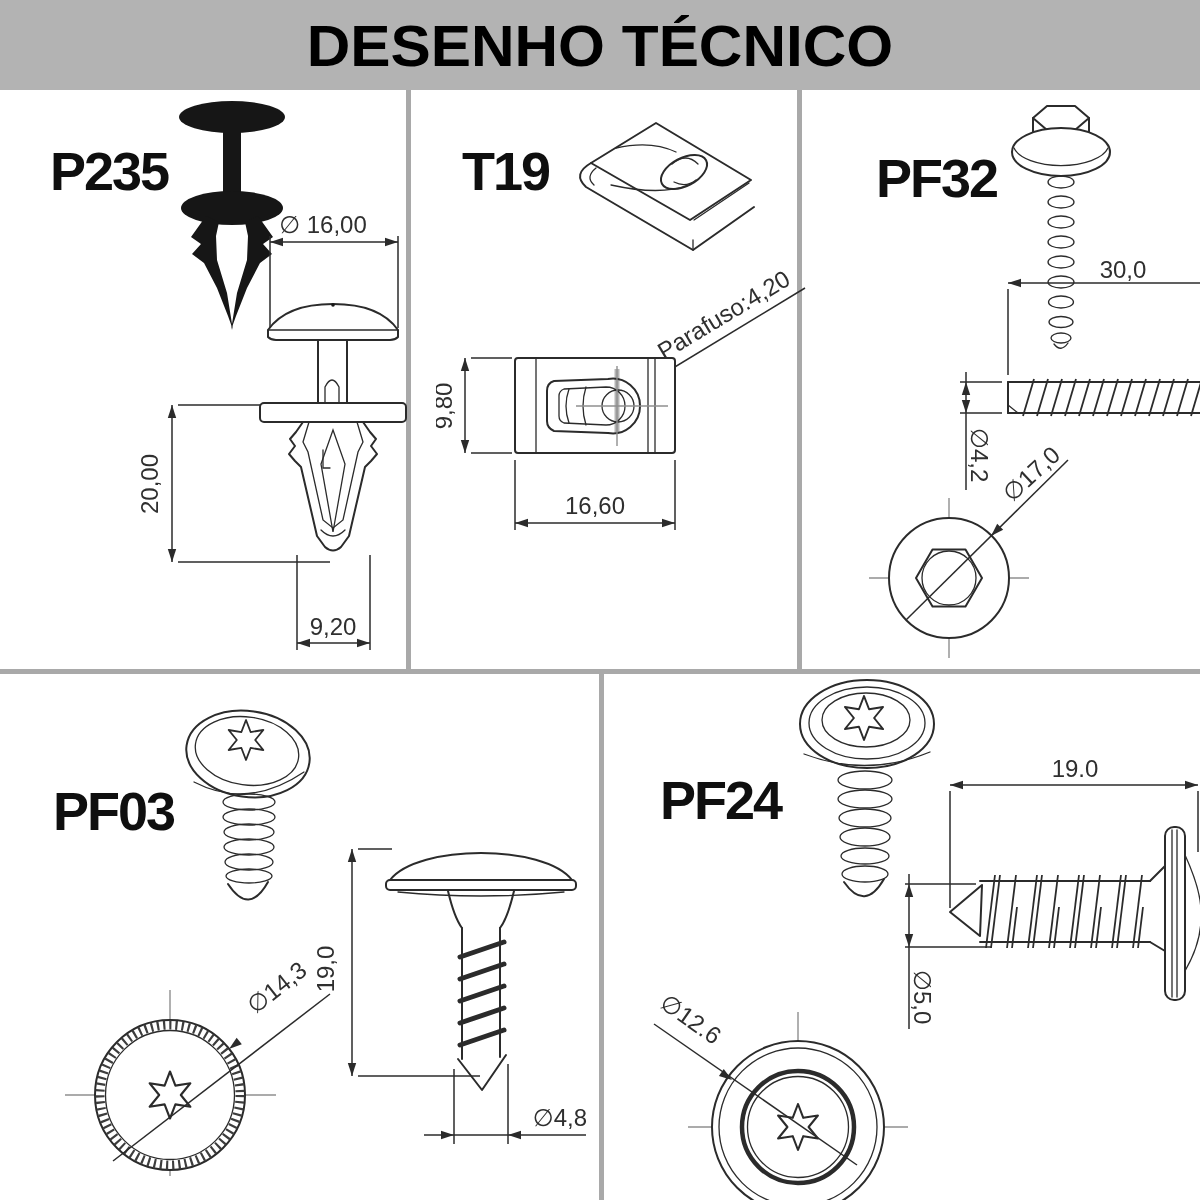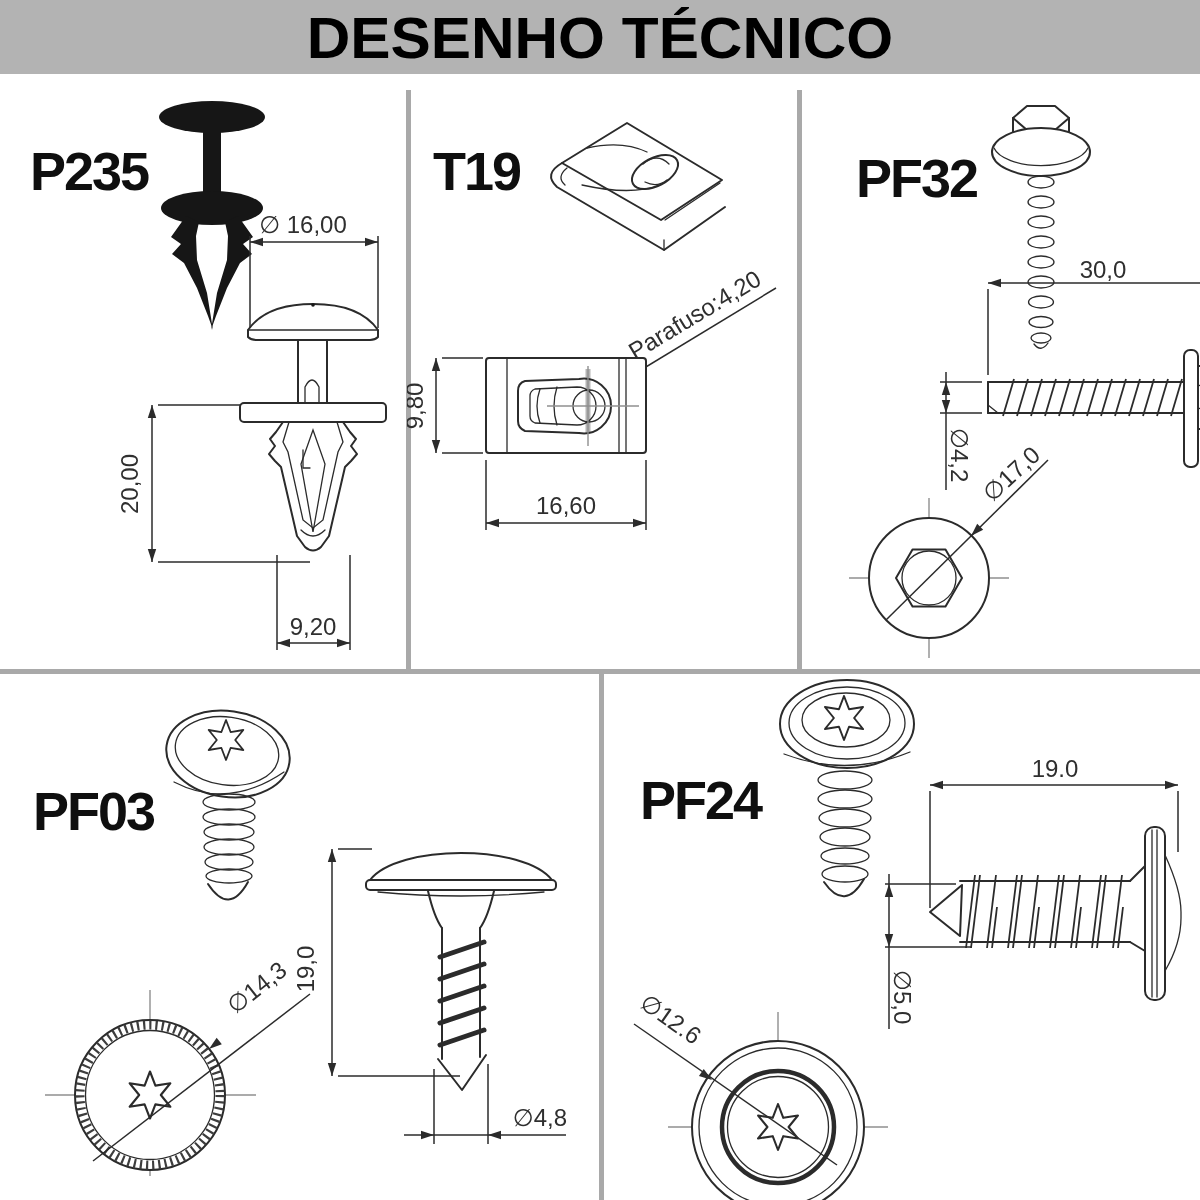--- a/index.html
+++ b/index.html
@@ -1,23 +1,23 @@
 <!DOCTYPE html>
 <html><head>
 <meta charset="utf-8">
 <style>
   html,body{margin:0;padding:0;background:#fff;}
   .stage{position:relative;width:1200px;height:1200px;background:#ffffff;overflow:hidden;
          font-family:"Liberation Sans",sans-serif;}
-  .header{position:absolute;left:0;top:0;width:1200px;height:74px;background:#b3b3b3;
+  .header{position:absolute;left:0;top:0;width:1200px;height:90px;background:#b3b3b3;
           display:flex;align-items:center;justify-content:center;}
   .title{font-size:58px;font-weight:800;letter-spacing:0px;color:#000;transform:scaleX(1.04);
          font-family:"Liberation Sans",sans-serif;}
   .divider{position:absolute;background:#a9a9a9;}
-  .panel{position:absolute;}
+  .panel{position:absolute;margin-left:20px;}
   svg text{font-family:"Liberation Sans",sans-serif;fill:#2f2f2f;}
   .part-label{font-size:54px;font-weight:bold;fill:#0f0f0f;letter-spacing:-2px;}
   .dim{font-size:24px;}
   .ln{stroke:#2b2b2b;stroke-width:2;fill:none;stroke-linecap:round;stroke-linejoin:round;}
   .thin{stroke:#2b2b2b;stroke-width:1.3;fill:none;stroke-linecap:round;}
   .dl{stroke:#2b2b2b;stroke-width:1.5;fill:none;}
   .cl{stroke:#8f8f8f;stroke-width:1.4;fill:none;}
   .fw{fill:#ffffff;}
   .fb{fill:#161616;stroke:none;}
   .thr{stroke:#2b2b2b;stroke-width:1.8;fill:none;}
@@ -98,21 +98,21 @@
       <text class="dim" x="313" y="545" text-anchor="middle">9,20</text>
       <line class="dl" x1="277" y1="465" x2="277" y2="560"></line>
       <line class="dl" x1="350" y1="465" x2="350" y2="560"></line>
       <line class="dl" x1="277" y1="553" x2="350" y2="553"></line>
       <use href="#arr" class="arrow" transform="translate(277,553) rotate(180)"></use>
       <use href="#arr" class="arrow" transform="translate(350,553)"></use>
     </g>
   </svg>
   </div>
 
-  <div class="panel" style="left:407px;top:90px">
+  <div class="panel" style="left:416px;top:90px">
   <svg width="386" height="579" viewBox="0 0 386 579">
     <text class="part-label" x="26" y="100">T19</text>
 
     <g>
       <path class="ln fw" d="M220,33 L315,90 L254,130 L155,73 Z"></path>
       <path class="ln" d="M155,73 Q136,84 150,97 L257,160 L318,117"></path>
       <path class="thin" d="M160,78 Q149,87 158,95"></path>
       <path class="thin" d="M257,160 L257,150"></path>
       <path class="thin" d="M313,93 L258,130"></path>
       <ellipse class="ln fw" cx="248" cy="82" rx="25" ry="14" transform="rotate(-28 248 82)"></ellipse>

